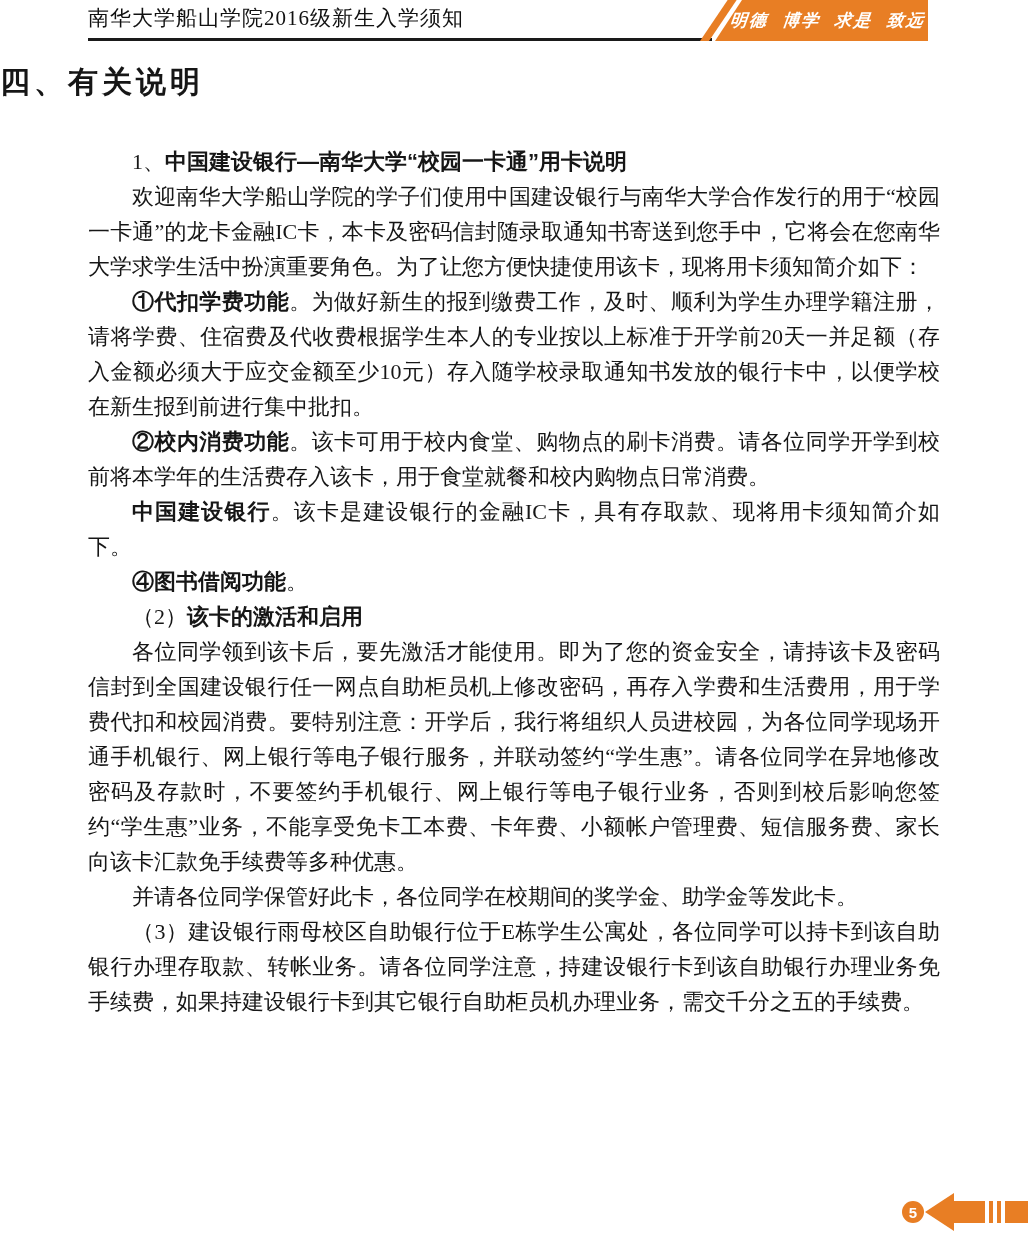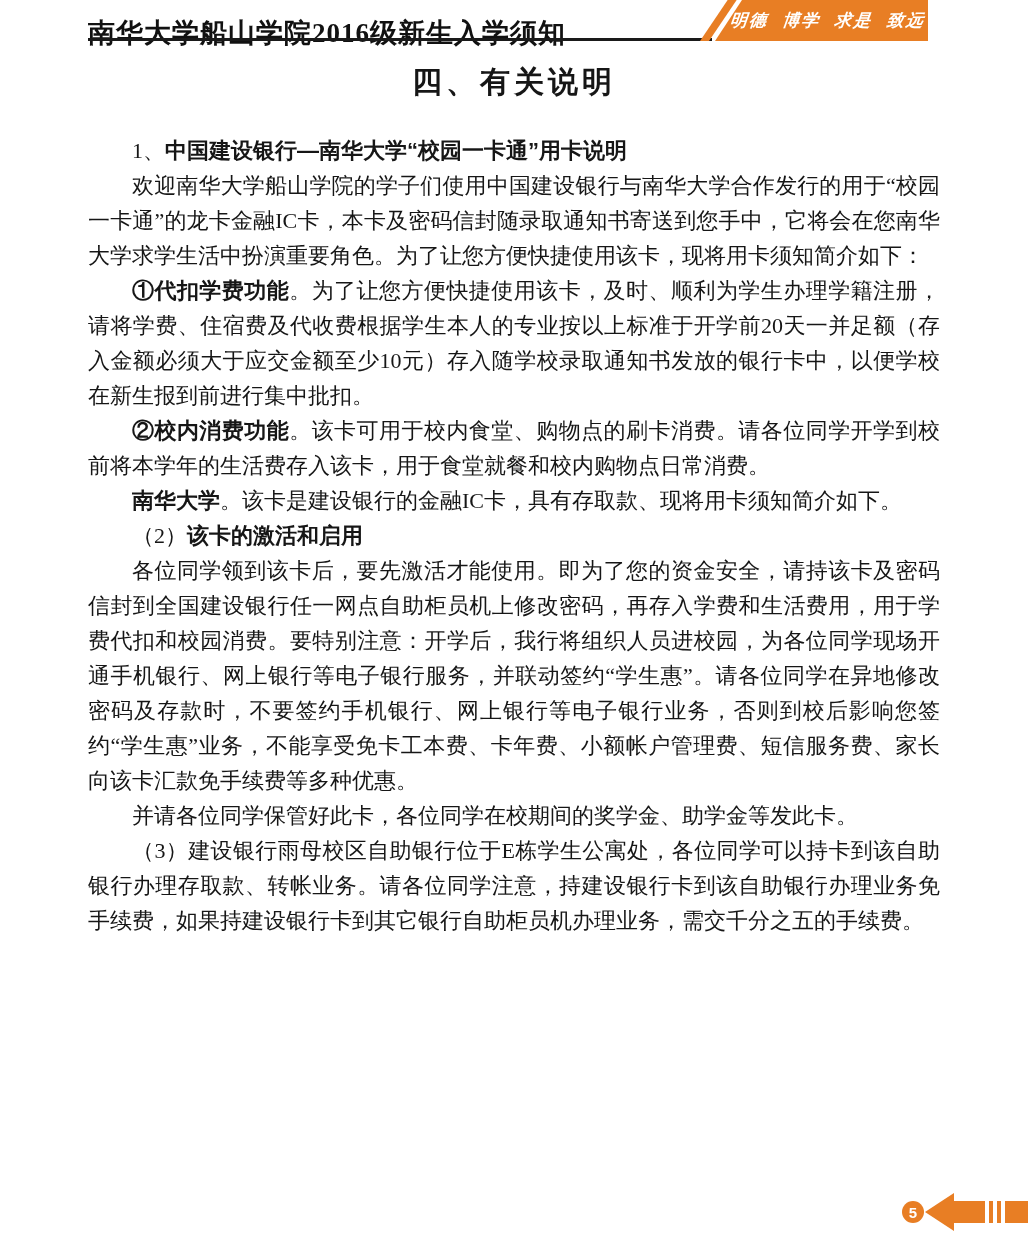--- a/index.html
+++ b/index.html
@@ -1,39 +1,39 @@
 <!DOCTYPE html>
 <html><head>
 <meta charset="utf-8">
 <style>
   html,body{margin:0;padding:0;background:#ffffff;}
   .page{position:relative;width:1028px;height:1245px;background:#ffffff;overflow:hidden;
         font-family:"Liberation Serif",serif;color:#1a1a1a;}
 
   
-  .header-title{position:absolute;left:88px;top:15px;font-size:27px;font-weight:700;
+  .header-title{position:absolute;left:88px;top:4px;font-size:21px;font-weight:400;
         letter-spacing:1px;color:#111;}
   .header-rule{position:absolute;left:88px;top:38px;width:624px;height:3px;background:#1a1a1a;}
   .motto-sliver{position:absolute;left:700px;top:0;width:9px;height:41px;
         transform:skewX(-34deg);transform-origin:bottom left;}
   .motto-banner{position:absolute;left:708px;top:0;width:220px;height:41px;
         -webkit-clip-path:polygon(34px 0,100% 0,100% 100%,7px 100%);
         clip-path:polygon(34px 0,100% 0,100% 100%,7px 100%);
         display:flex;align-items:center;justify-content:center;}
   .motto-text{color:#ffffff;font-size:17px;font-style:italic;font-weight:700;
         letter-spacing:2px;word-spacing:8px;transform:skewX(-6deg);
         font-family:"Liberation Serif",serif;white-space:nowrap;padding-left:18px;}
 
   
-  .section-title{position:absolute;left:0;top:62px;width:100%;text-align:center;
+  .section-title{position:absolute;left:0;top:62px;width:100%;
         font-size:30px;font-weight:700;letter-spacing:4px;
         font-family:Liberation Serif, serif;color:#161616;}
 
   
-  .content{position:absolute;left:88px;top:133px;width:852px;
+  .content{position:absolute;left:88px;top:144px;width:852px;
         font-size:22px;line-height:35px;text-align:justify;color:#161616;}
   .content p{margin:0;text-indent:2em;}
   .seg-b{font-weight:700;font-family:"Liberation Sans",sans-serif;}
   .seg-r{font-weight:400;}
 
   
   .page-badge{position:absolute;left:902px;top:1201px;width:22px;height:22px;border-radius:50%;
         display:flex;align-items:center;justify-content:center;color:#fff;
         font-family:"Liberation Sans",sans-serif;font-size:15px;font-weight:700;}
   .arrow-head{position:absolute;left:925px;top:1193px;width:0;height:0;
@@ -54,23 +54,24 @@
   <div class="motto-sliver" style="background: rgb(232, 126, 36);"></div>
   <div class="motto-banner" style="background: rgb(232, 126, 36);">
     <span class="motto-text">明德 博学 求是 致远</span>
   </div>
 
   <div class="section-title">四、有关说明</div>
 
   <div class="content">
     <p><span class="seg-r">1、</span><span class="seg-b">中国建设银行—南华大学“校园一卡通”用卡说明</span></p>
     <p><span class="seg-r">欢迎南华大学船山学院的学子们使用中国建设银行与南华大学合作发行的用于“校园一卡通”的龙卡金融IC卡，本卡及密码信封随录取通知书寄送到您手中，它将会在您南华大学求学生活中扮演重要角色。为了让您方便快捷使用该卡，现将用卡须知简介如下：</span></p>
-    <p><span class="seg-b">①代扣学费功能</span><span class="seg-r">。为了让您方便快捷使用该卡，及时、顺利为学生办理学籍注册，请将学费、住宿费及代收费根据学生本人的专业按以上标准于开学前20天一并足额（存入金额必须大于应交金额至少10元）存入随学校录取通知书发放的银行卡中，以便学校在新生报到前进行集中批扣。</span></p>
+    <p><span class="seg-b">①代扣学费功能</span><span class="seg-r">。为做好新生的报到缴费工作，及时、顺利为学生办理学籍注册，请将学费、住宿费及代收费根据学生本人的专业按以上标准于开学前20天一并足额（存入金额必须大于应交金额至少10元）存入随学校录取通知书发放的银行卡中，以便学校在新生报到前进行集中批扣。</span></p>
     <p><span class="seg-b">②校内消费功能</span><span class="seg-r">。该卡可用于校内食堂、购物点的刷卡消费。请各位同学开学到校前将本学年的生活费存入该卡，用于食堂就餐和校内购物点日常消费。</span></p>
-    <p><span class="seg-b">南华大学</span><span class="seg-r">。该卡是建设银行的金融IC卡，具有存取款、现将用卡须知简介如下。</span></p>
+    <p><span class="seg-b">中国建设银行</span><span class="seg-r">。该卡是建设银行的金融IC卡，具有存取款、现将用卡须知简介如下。</span></p>
+    <p><span class="seg-b">④图书借阅功能</span><span class="seg-r">。</span></p>
     <p><span class="seg-r">（2）</span><span class="seg-b">该卡的激活和启用</span></p>
     <p><span class="seg-r">各位同学领到该卡后，要先激活才能使用。即为了您的资金安全，请持该卡及密码信封到全国建设银行任一网点自助柜员机上修改密码，再存入学费和生活费用，用于学费代扣和校园消费。要特别注意：开学后，我行将组织人员进校园，为各位同学现场开通手机银行、网上银行等电子银行服务，并联动签约“学生惠”。请各位同学在异地修改密码及存款时，不要签约手机银行、网上银行等电子银行业务，否则到校后影响您签约“学生惠”业务，不能享受免卡工本费、卡年费、小额帐户管理费、短信服务费、家长向该卡汇款免手续费等多种优惠。</span></p>
     <p><span class="seg-r">并请各位同学保管好此卡，各位同学在校期间的奖学金、助学金等发此卡。</span></p>
     <p><span class="seg-r">（3）建设银行雨母校区自助银行位于E栋学生公寓处，各位同学可以持卡到该自助银行办理存取款、转帐业务。请各位同学注意，持建设银行卡到该自助银行办理业务免手续费，如果持建设银行卡到其它银行自助柜员机办理业务，需交千分之五的手续费。</span></p>
   </div>
 
   <div class="page-badge" style="background: rgb(232, 126, 36);">
     <span>5</span>
   </div>
   <div class="arrow-head" style="border-right-color: rgb(232, 126, 36);"></div>

